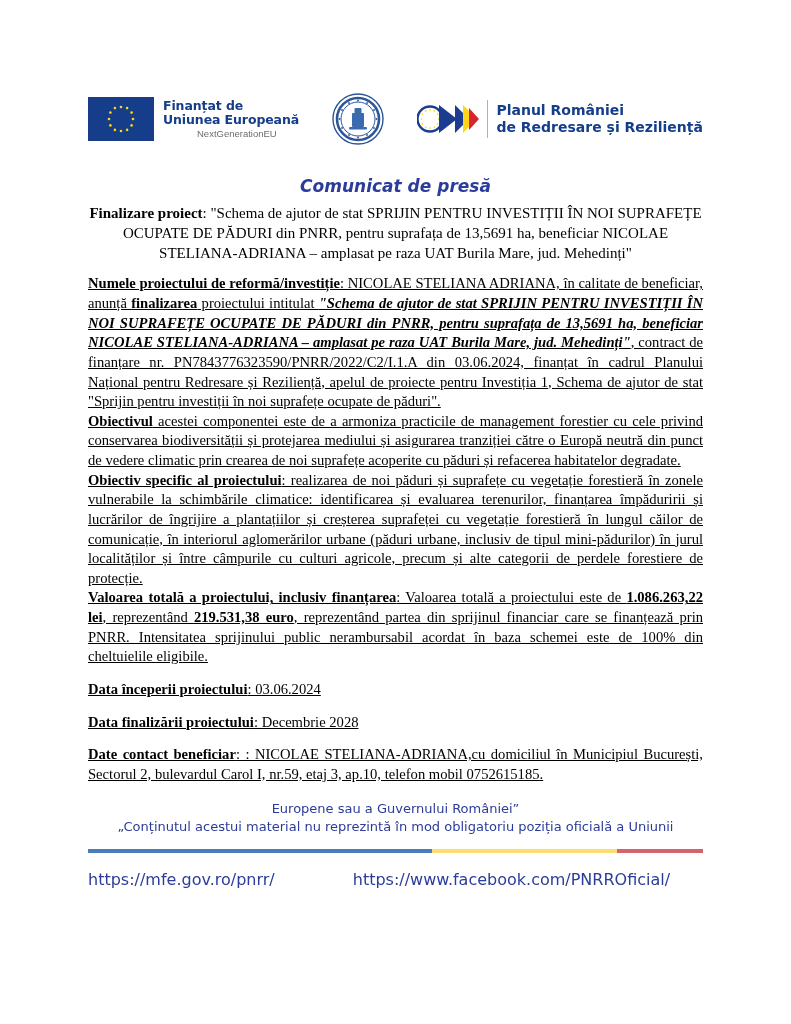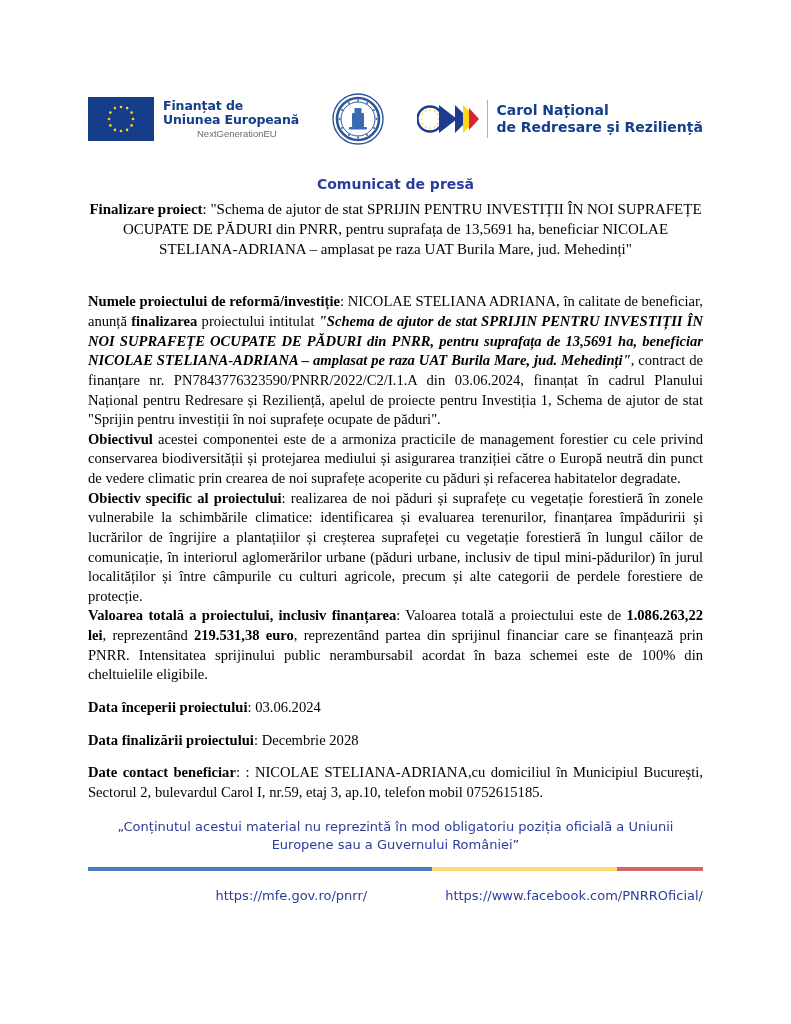--- a/index.html
+++ b/index.html
@@ -97,38 +97,39 @@
   }
 
   
   .title-block {
     text-align: center;
     margin-top: 26px;
     font-family: "DejaVu Sans", sans-serif;
     color: #2b3c9b;
     font-weight: bold;
   }
-  .title-1 { font-size: 14px; }
+  .title-1 { font-size: 17px; font-style: italic; }
   .title-2 { font-size: 14.5px; margin-top: 5px; }
 
   .subtitle {
     margin-top: 8px;
     text-align: center;
     font-size: 15px;
     line-height: 1.32;
     font-family: "Liberation Serif", serif;
   }
   .subtitle b { font-weight: bold; }
 
   
   .body-text {
-    margin-top: 33px;
+    margin-top: 11px;
     font-size: 14.6px;
     line-height: 1.345;
     text-align: justify;
+    text-decoration: underline;
   }
   .body-text p {
     margin: 0;
   }
   .para-gap { margin-top: 13px !important; }
   .bi { font-weight: bold; font-style: italic; }
   .b  { font-weight: bold; }
 
   
   .disclaimer {
@@ -157,23 +158,23 @@
     text-align: center;
     font-family: "DejaVu Sans", sans-serif;
     color: #2b3c9b;
   }
   .footer .f-title {
     font-size: 13.5px;
     font-weight: bold;
   }
   .footer .f-links {
     margin-top: 11px;
-    font-size: 13px;
-    display: flex;
-    justify-content: flex-end;
+    font-size: 16px;
+    display: flex;
+    justify-content: flex-start;
     gap: 78px;
   }
   .footer .f-links a {
     color: #2b3c9b;
     text-decoration: none;
   }
 </style>
 </head>
 <body>
 
@@ -251,21 +252,21 @@
           <circle cx="5.4" cy="15.1" r="0.85"></circle>
             <circle cx="8.6" cy="11.9" r="0.85"></circle>
         </g>
         <path d="M22 6 L40 20 L22 34 Z" fill="#1b3c8f"></path>
         <path d="M38 6 L52 20 L38 34 Z" fill="#1b3c8f"></path>
         <path d="M46 6 L60 20 L46 34 Z" fill="#ffd617"></path>
         <path d="M52 9 L62 20 L52 31 Z" fill="#d6262b"></path>
       </svg>
       <div class="pnrr-divider"></div>
       <div class="pnrr-text">
-        <div>Carol Național</div>
+        <div>Planul României</div>
         <div>de Redresare și Reziliență</div>
       </div>
     </div>
   </div>
 
   <div class="title-block">
     <div class="title-1">Comunicat de presă</div>
   </div>
 
   <div class="subtitle">
@@ -284,22 +285,22 @@
 
     <p class="para-gap"><span class="b">Data începerii proiectului</span><span>: 03.06.2024</span></p>
 
     <p class="para-gap"><span class="b">Data finalizării proiectului</span><span>: Decembrie 2028</span></p>
 
 
     <p class="para-gap"><span class="b">Date contact beneficiar</span><span>: :  NICOLAE STELIANA-ADRIANA,cu domiciliul în Municipiul București, Sectorul 2, bulevardul Carol I, nr.59, etaj 3, ap.10, telefon mobil 0752615185.</span></p>
   </div>
 
   <div class="disclaimer">
+    <div>Europene sau a Guvernului României”</div>
     <div>„Conținutul acestui material nu reprezintă în mod obligatoriu poziția oficială a Uniunii</div>
-    <div>Europene sau a Guvernului României”</div>
   </div>
 
   <div class="rule">
     <div class="seg-blue"></div>
     <div class="seg-yellow"></div>
     <div class="seg-red"></div>
   </div>
 
   <div class="footer">
     <div class="f-links">

